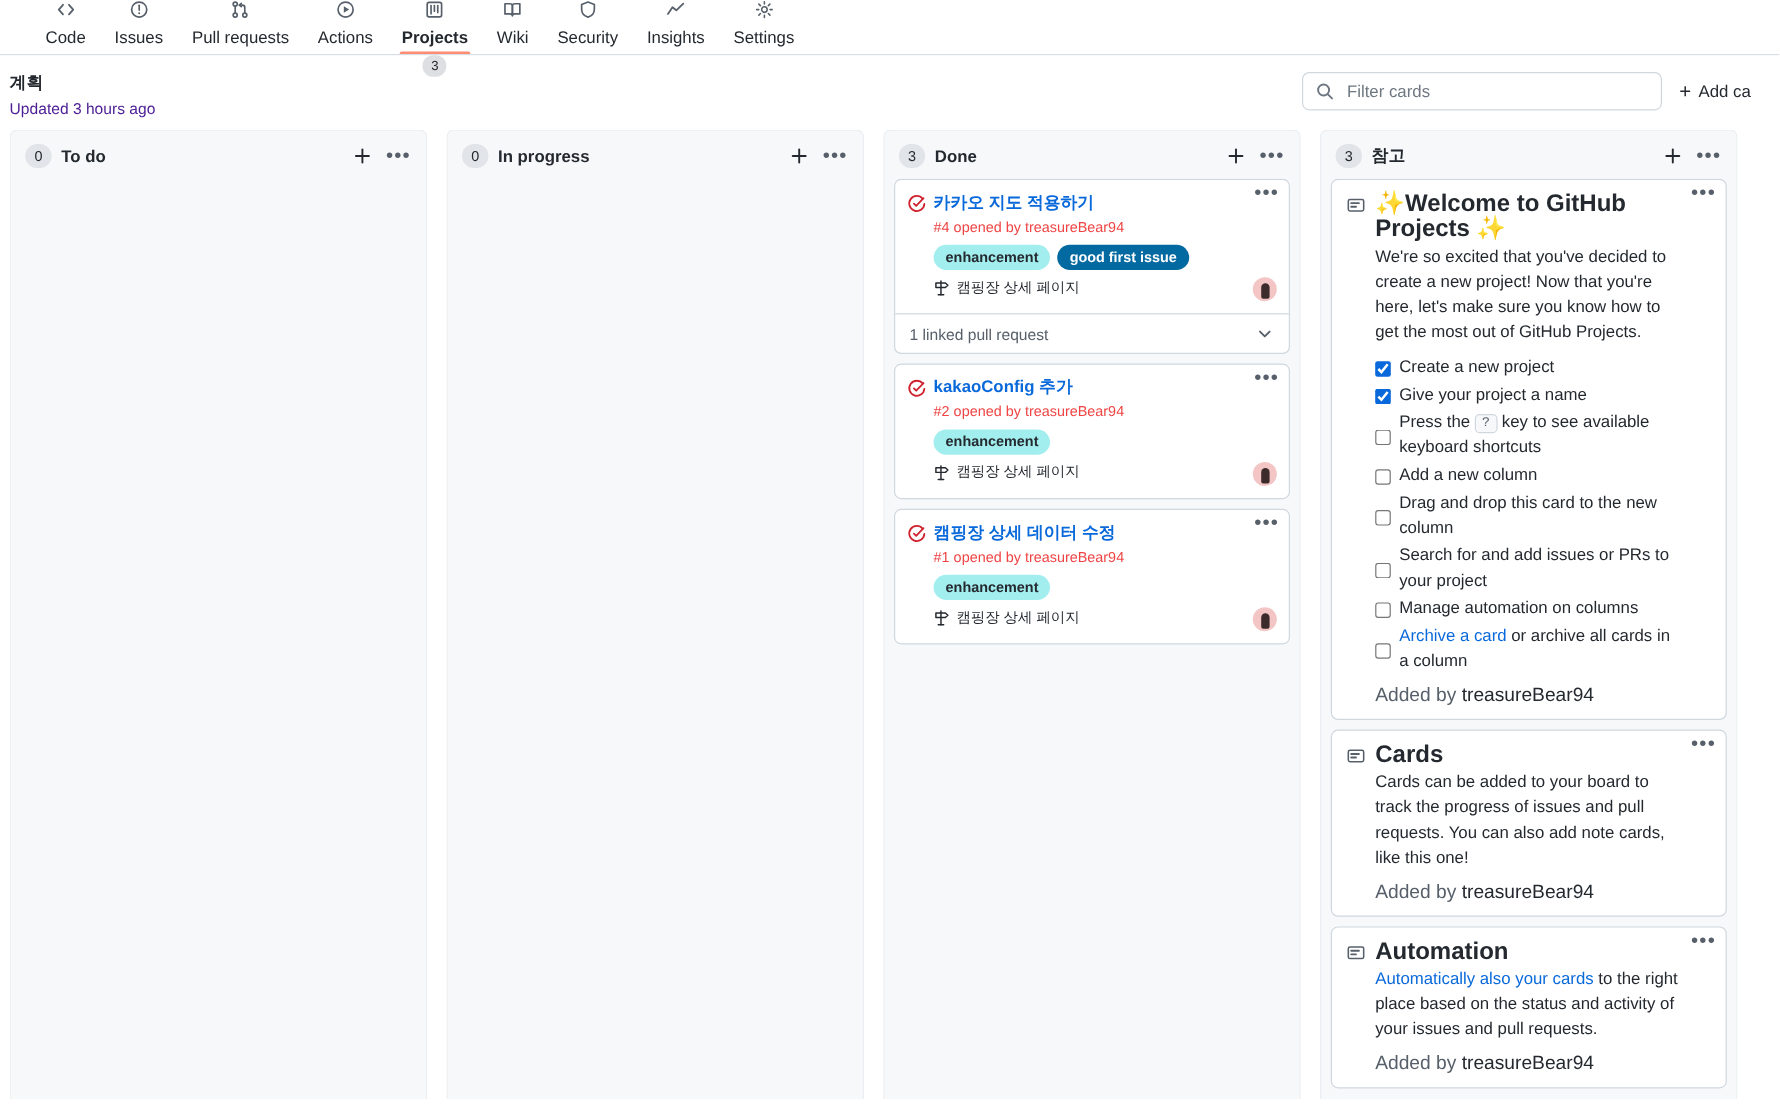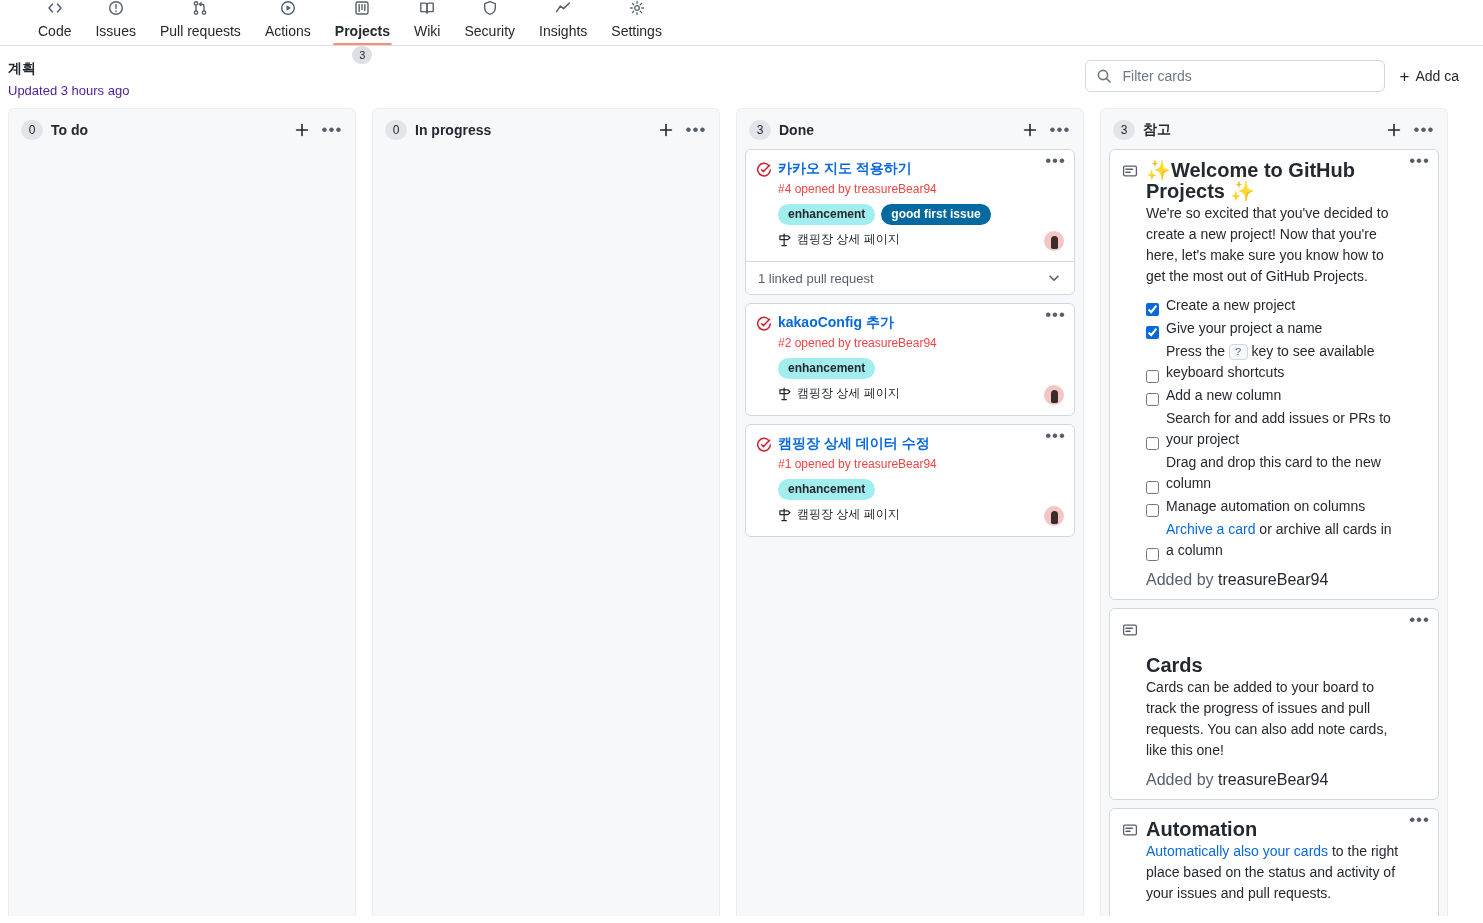--- a/index.html
+++ b/index.html
@@ -300,21 +300,21 @@
   .note-body {
     font-size: 14px;
     line-height: 21px;
     color: #24292f;
     margin-top: 1px;
   }
   .note-body a, .link { color: #0969da; text-decoration: none; cursor: pointer; }
   .checklist { margin-top: 8px; }
   .check-row {
     display: flex;
-    align-items: flex-end;
+    align-items: center;
     gap: 7px;
     font-size: 14px;
     line-height: 21px;
     color: #24292f;
     margin-bottom: 2px;
   }
   .check-row input[type="checkbox"] {
     margin: 4px 0 0 0;
     width: 13px;
     height: 13px;
@@ -650,25 +650,25 @@
                 <div class="check-row">
                   <input type="checkbox" style="">
                   <span><span>Press the </span><span class="kbd">?</span><span> key to see available keyboard shortcuts</span></span>
                 </div>
                 <div class="check-row">
                   <input type="checkbox" style="">
                   <span>Add a new column</span>
                 </div>
                 <div class="check-row">
                   <input type="checkbox" style="">
-                  <span>Search for and add issues or PRs to your project</span>
+                  <span>Drag and drop this card to the new column</span>
                 </div>
                 <div class="check-row">
                   <input type="checkbox" style="">
-                  <span>Drag and drop this card to the new column</span>
+                  <span>Search for and add issues or PRs to your project</span>
                 </div>
                 <div class="check-row">
                   <input type="checkbox" style="">
                   <span>Manage automation on columns</span>
                 </div>
                 <div class="check-row">
                   <input type="checkbox" style="">
                   <span><span class="link">Archive a card</span><span> or archive all cards in a column</span></span>
                 </div>
               </div><div class="added-by"><span>Added by </span><span class="user">treasureBear94</span></div></div>
@@ -677,21 +677,21 @@
         </div>
         <div class="note-card">
           <div class="note-head">
             <span class="note-icon">
               <svg width="16" height="16" viewBox="0 0 16 16" fill="none" stroke="currentColor" stroke-width="1.3">
                 <rect x="1.6" y="3.2" width="12.8" height="9.6" rx="1.4"></rect>
                 <line x1="4" y1="6.3" x2="10.4" y2="6.3" stroke-linecap="round" stroke-width="1.6"></line>
                 <line x1="4" y1="9.3" x2="8" y2="9.3" stroke-linecap="round" stroke-width="1.6"></line>
               </svg>
             </span>
-            <div style="flex: 1 1 0%; margin-top: 36px;"><span class="note-title">Cards</span><div class="note-body">Cards can be added to your board to track the progress of issues and pull requests. You can also add note cards, like this one!</div><div class="added-by"><span>Added by </span><span class="user">treasureBear94</span></div></div>
+            <div style="flex: 1 1 0%;"><span class="note-title">Cards</span><div class="note-body">Cards can be added to your board to track the progress of issues and pull requests. You can also add note cards, like this one!</div><div class="added-by"><span>Added by </span><span class="user">treasureBear94</span></div></div>
           </div>
           <span class="card-kebab">•••</span>
         </div>
         <div class="note-card">
           <div class="note-head">
             <span class="note-icon">
               <svg width="16" height="16" viewBox="0 0 16 16" fill="none" stroke="currentColor" stroke-width="1.3">
                 <rect x="1.6" y="3.2" width="12.8" height="9.6" rx="1.4"></rect>
                 <line x1="4" y1="6.3" x2="10.4" y2="6.3" stroke-linecap="round" stroke-width="1.6"></line>
                 <line x1="4" y1="9.3" x2="8" y2="9.3" stroke-linecap="round" stroke-width="1.6"></line>

